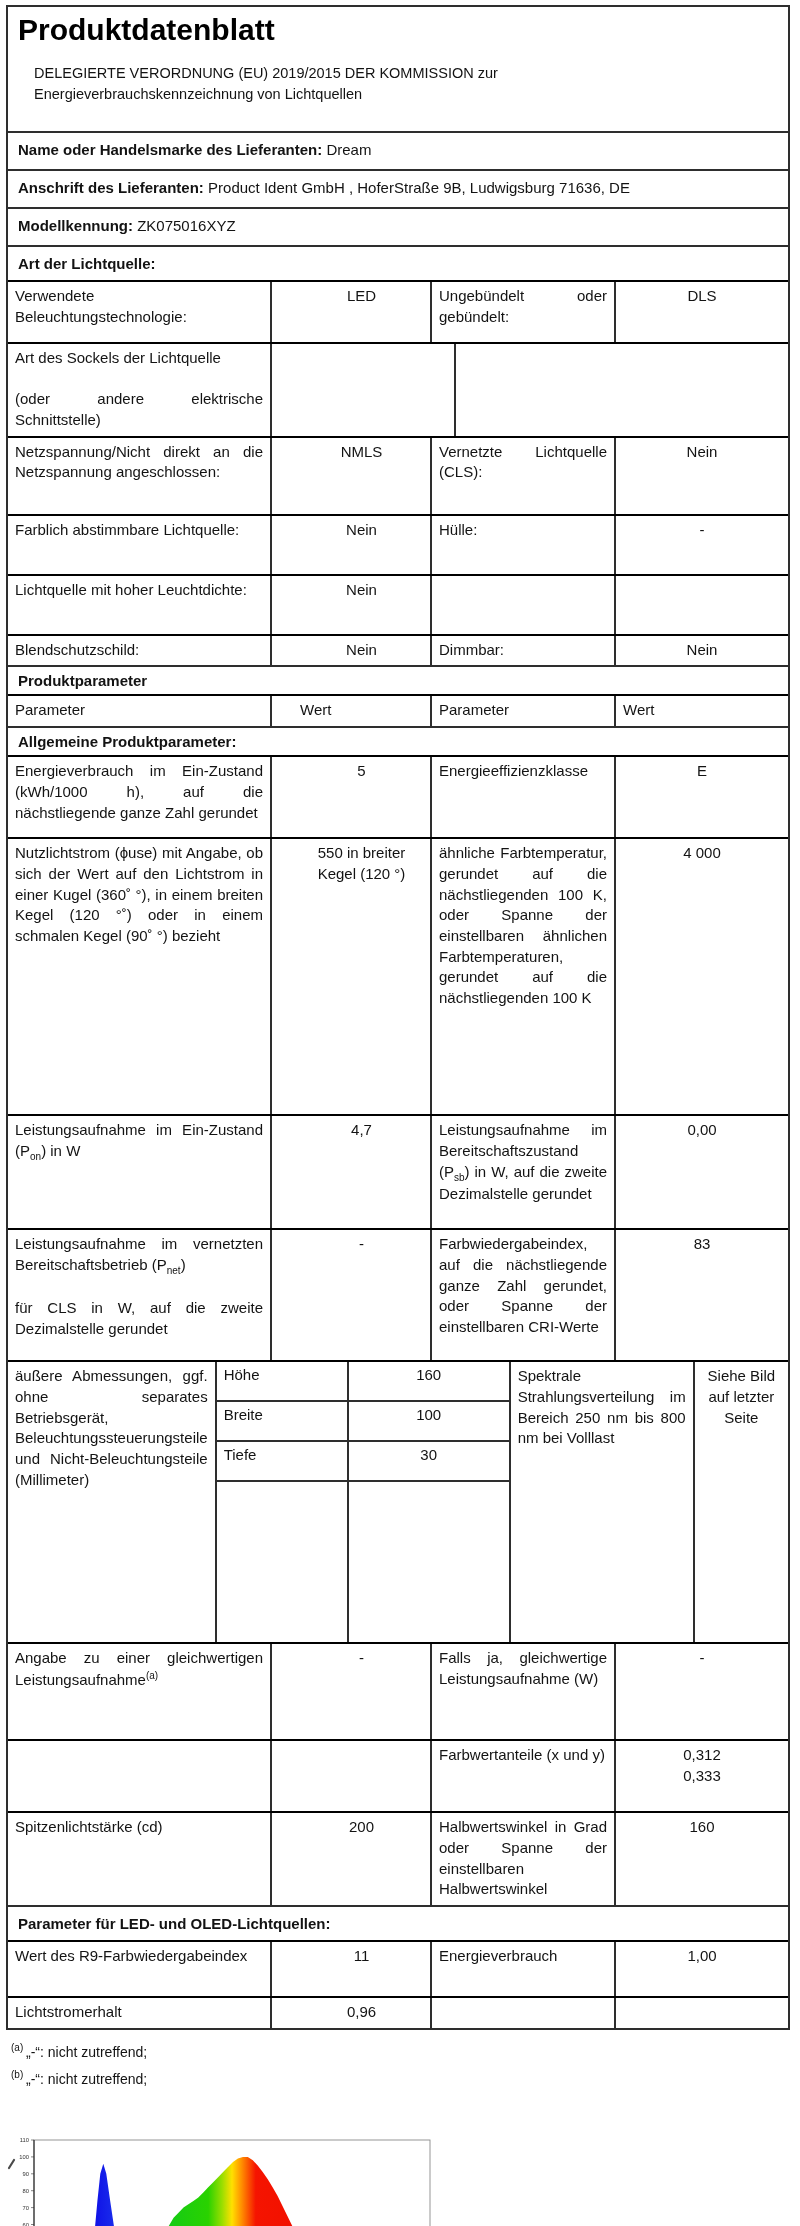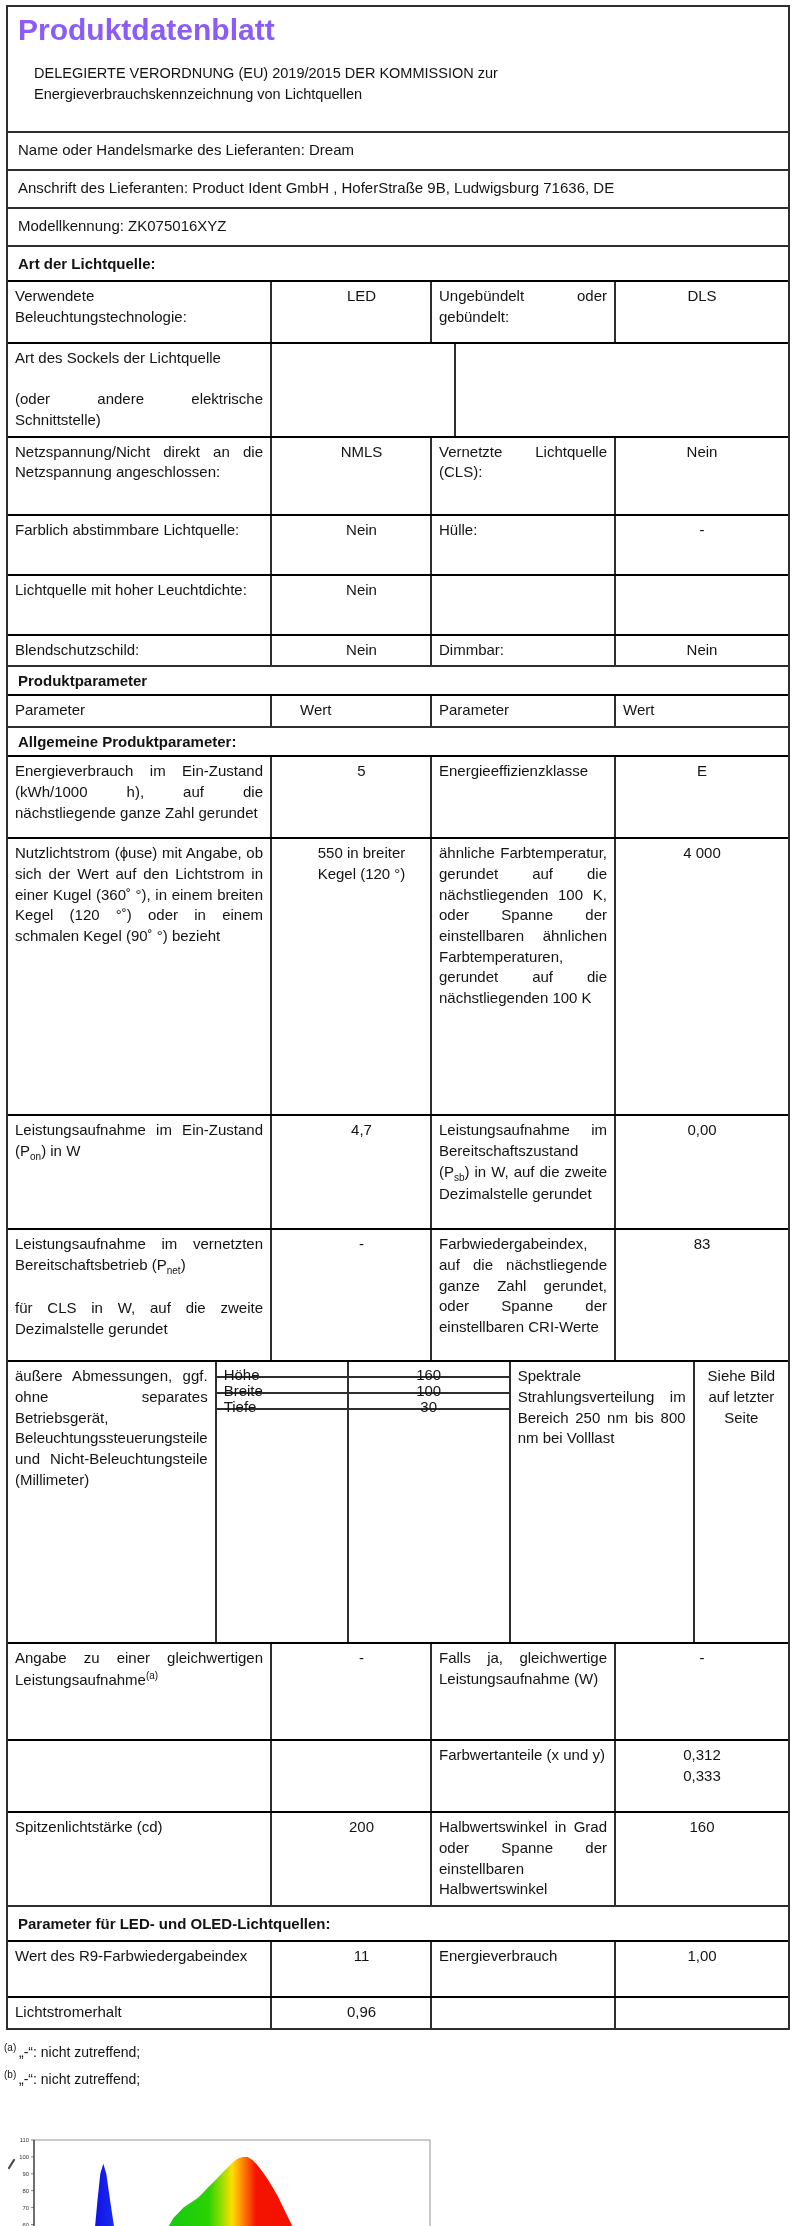--- a/index.html
+++ b/index.html
@@ -15,36 +15,36 @@
     border:2px solid #2e2e2e;
     width:784px;
     box-sizing:border-box;
   }
   
   .titlebox{padding:4px 10px 10px 10px;}
   .titlebox h1{
     margin:2px 0 10px 0;
     font-size:30px;
     letter-spacing:0;
-    color:#8b5cf6;
+    color:#000000;
     font-weight:bold;
   }
   .titlebox p{
     margin:16px;
     font-size:14.5px;
     line-height:1.45;
     max-width:520px;
   }
   .info-row{
     border-top:2px solid #2e2e2e;
     padding:8px 10px;
     font-size:15px;
     min-height:20px;
   }
-  .info-row b{font-weight:normal;text-align:right;}
+  .info-row b{font-weight:bold;text-align:right;}
   .section-bar{
     border-top:2px solid #2e2e2e;
     padding:8px 10px;
     font-size:15px;
     font-weight:bold;
   }
   .section-bar.center{padding:5px 10px;}
   
   .trow{
     display:flex;
@@ -64,28 +64,28 @@
   .plain{text-align:left;}
   sub{font-size:10px;}
   sup{font-size:10px;}
   
   .dims-outer{flex:0 0 130px;}
   .dims-wrap{flex:0 0 292px;border-left:2px solid #2e2e2e;display:flex;}
   .dims-labels{flex:0 0 130px;display:flex;flex-direction:column;}
   .dims-values{flex:1 1 auto;border-left:2px solid #2e2e2e;display:flex;flex-direction:column;text-align:center;}
   .dims-cell{
     box-sizing:border-box;
-    height:16px;
+    height:40px;
     padding:4px 7px;
     font-size:15px;
     border-bottom:2px solid #2e2e2e;
   }
   .dims-fill{flex:1 1 auto;}
   
-  .footnotes{margin:8px 8px 0 4px;font-size:14px;line-height:1.9;}
+  .footnotes{margin:8px 8px 0 11px;font-size:14px;line-height:1.9;}
   .figure{margin:38px 0 0 2px;}
 </style>
 </head>
 <body>
 
 <div class="doc">
 
   <div class="titlebox">
     <h1>Produktdatenblatt</h1>
     <p>DELEGIERTE VERORDNUNG (EU) 2019/2015 DER KOMMISSION zur Energieverbrauchskennzeichnung von Lichtquellen</p>

